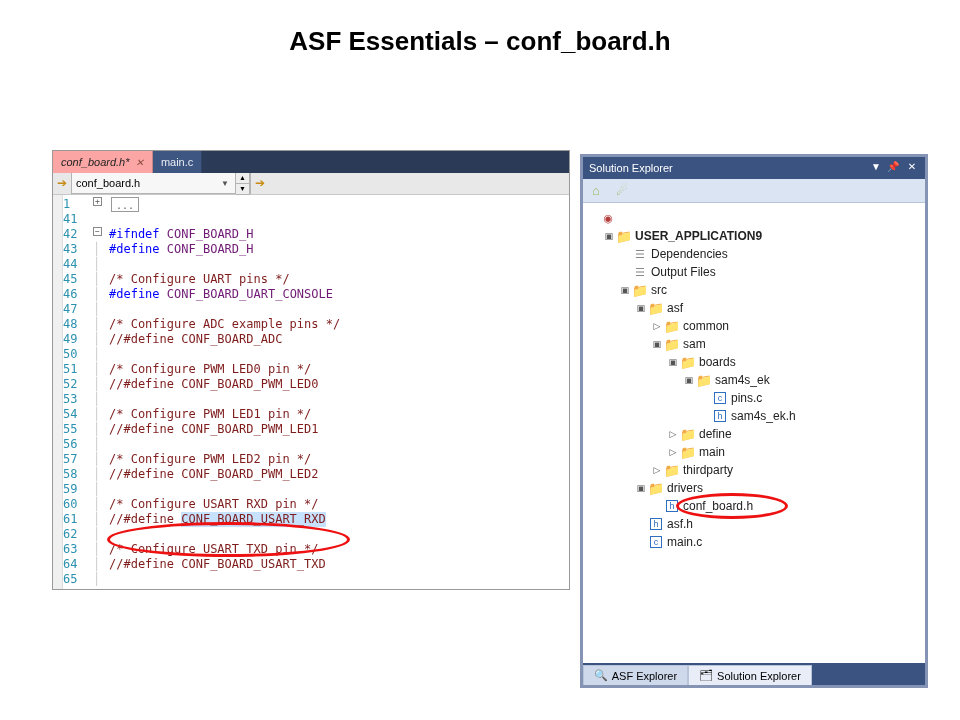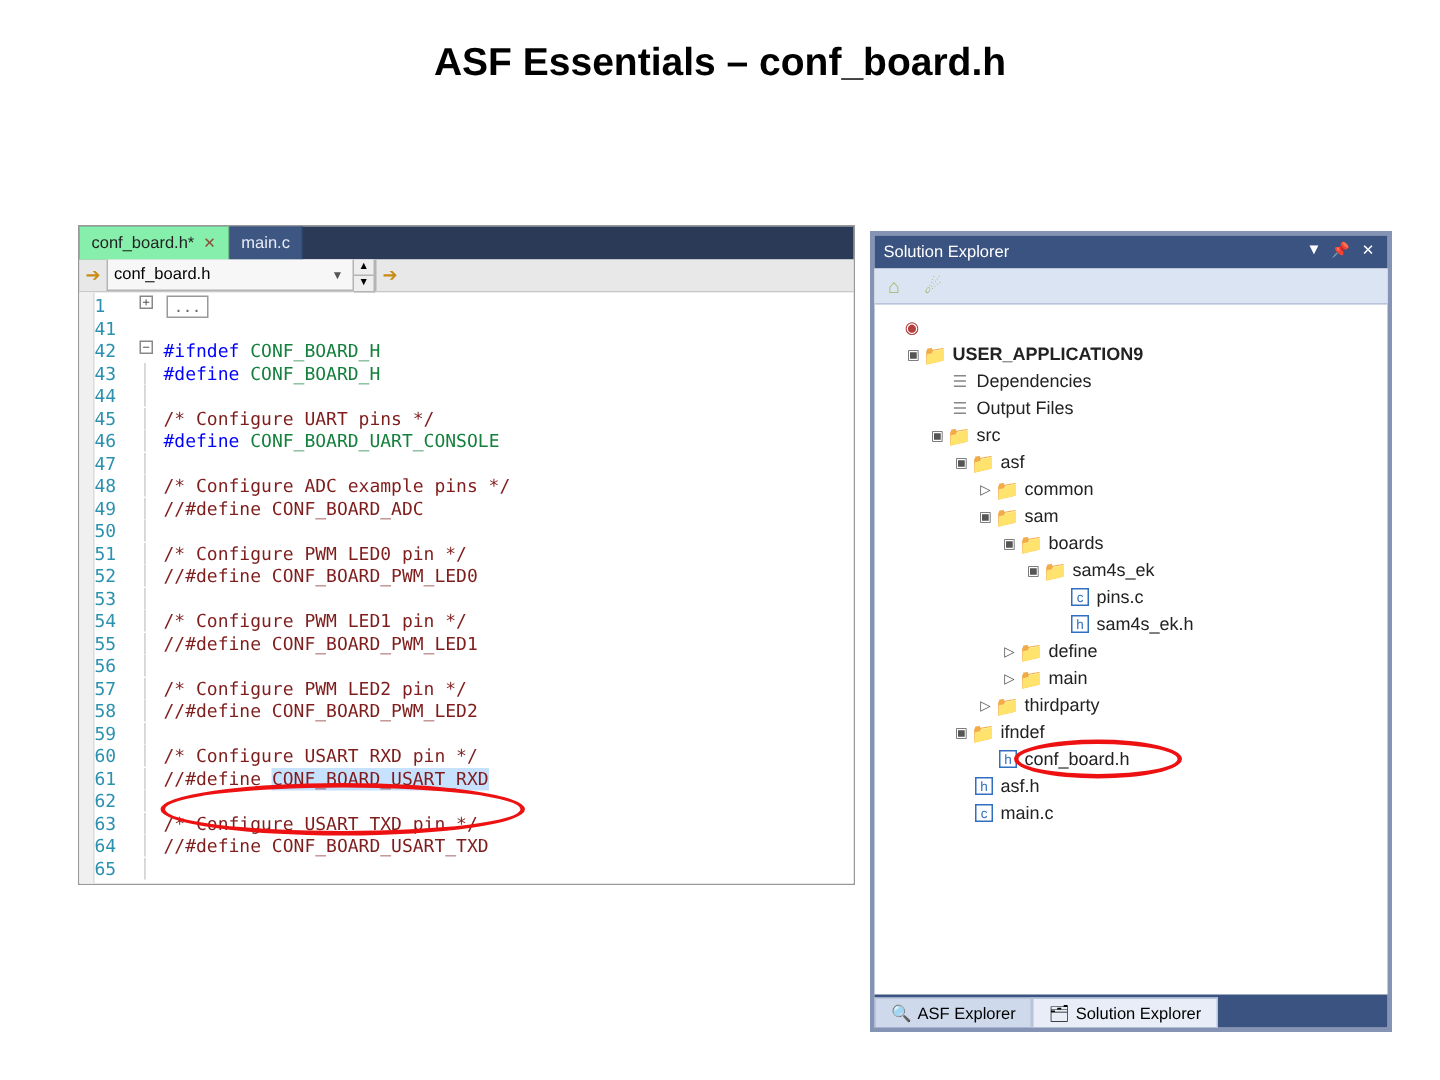--- a/index.html
+++ b/index.html
@@ -3,42 +3,42 @@
 <meta charset="utf-8">
 <style>
 * { box-sizing: border-box; margin: 0; padding: 0; }
 body { width: 960px; height: 720px; background: #fff; font-family: "Segoe UI", Tahoma, sans-serif; font-size: 12px; overflow: hidden; }
 
 .slide-title { text-align: center; font-size: 26px; font-weight: bold; padding: 26px 0 0 0; }
 
 .editor-panel { position: absolute; left: 52px; top: 150px; width: 518px; border: 1px solid #999; background: #fff; }
 .tab-strip { display: flex; background: #2b3a56; height: 22px; align-items: stretch; }
 .tab { display: flex; align-items: center; padding: 0 8px; font-size: 11px; color: #222; border-right: 1px solid rgba(0,0,0,0.2); white-space: nowrap; cursor: default; }
-.tab.active { background: #86efac; }
+.tab.active { background: #fca5a5; font-style: italic; }
 .tab.inactive { background: #3d5682; color: #e8ecf5; }
 .tab-close { margin-left: 6px; font-size: 10px; color: #8b4b3b; }
 
 .nav-bar { display: flex; height: 22px; background: #e8e8e8; border-bottom: 1px solid #c8c8c8; align-items: stretch; }
 .nav-arrow { width: 18px; text-align: center; line-height: 20px; color: #c98c13; font-size: 12px; }
 .nav-scope { flex: 0 0 165px; display: flex; align-items: center; border: 1px solid #b4b4b4; border-top: none; background: #f7f7f7; font-size: 11px; padding: 0 4px; }
 .nav-scope-text { flex: 1; }
 .nav-scope-drop { font-size: 8px; color: #555; padding: 0 2px; }
 .nav-steppers { display: flex; flex-direction: column; border-right: 1px solid #b4b4b4; }
 .nav-stepper-btn { height: 11px; width: 14px; font-size: 7px; line-height: 10px; text-align: center; background: #eee; border: 1px solid #b4b4b4; border-left: none; border-top: none; }
 .nav-path { flex: 1; display: flex; align-items: center; background: #fff; border: 1px solid #b4b4b4; border-top: none; border-right: none; font-size: 11px; overflow: hidden; white-space: nowrap; padding-left: 3px; }
 
 .code-area { display: flex; background: #fff; font-family: Consolas, monospace; font-size: 12px; line-height: 15px; white-space: pre; }
 .gutter-handle { width: 10px; background: #f0f0f0; border-right: 1px solid #ddd; }
 .line-numbers { width: 30px; text-align: right; color: #2b91af; padding: 2px 4px 2px 0; user-select: none; }
 .fold-col { width: 14px; color: #888; padding: 2px 0; text-align: center; }
 .code-col { flex: 1; padding: 2px 0 2px 2px; }
 .code-row { height: 15px; display: flex; }
 
 .c-dir { color: #0000ff; }
-.c-def { color: #15803d; }
+.c-def { color: #701a75; }
 .c-cmt { color: #7f1d1d; }
 .c-txt { color: #222; }
 .c-sel { background: #c6e2ff; }
 
 .fold-box { display:inline-block; width:9px; height:9px; border:1px solid #888; font-size:8px; line-height:8px; text-align:center; color:#555; background:#fff; vertical-align: middle; }
 .dots-box { display:inline-block; border:1px solid #999; padding: 0 4px; font-size: 10px; color:#666; margin-left: 2px; }
 
 .red-ellipse { position: absolute; border: 3px solid #e11; border-radius: 50%; pointer-events: none; }
 
 .sol-panel { position: absolute; left: 580px; top: 154px; width: 348px; height: 534px; border: 3px solid #8593b4; background: #fff; }
@@ -200,21 +200,21 @@
       <div class="tree-row">
         <span class="tree-ind" style="width: 64px;"></span>
         <span class="tree-exp">▷</span>
         <span class="tree-icon folder">📁</span>
         <span class="tree-lbl">thirdparty</span>
       </div>
       <div class="tree-row">
         <span class="tree-ind" style="width: 48px;"></span>
         <span class="tree-exp">▣</span>
         <span class="tree-icon folder">📁</span>
-        <span class="tree-lbl">ifndef</span>
+        <span class="tree-lbl">drivers</span>
       </div>
       <div class="tree-row">
         <span class="tree-ind" style="width: 64px;"></span>
         <span class="tree-exp"></span>
         <span class="tree-icon h">h</span>
         <span class="tree-lbl">conf_board.h</span>
       </div>
       <div class="tree-row">
         <span class="tree-ind" style="width: 48px;"></span>
         <span class="tree-exp"></span>

